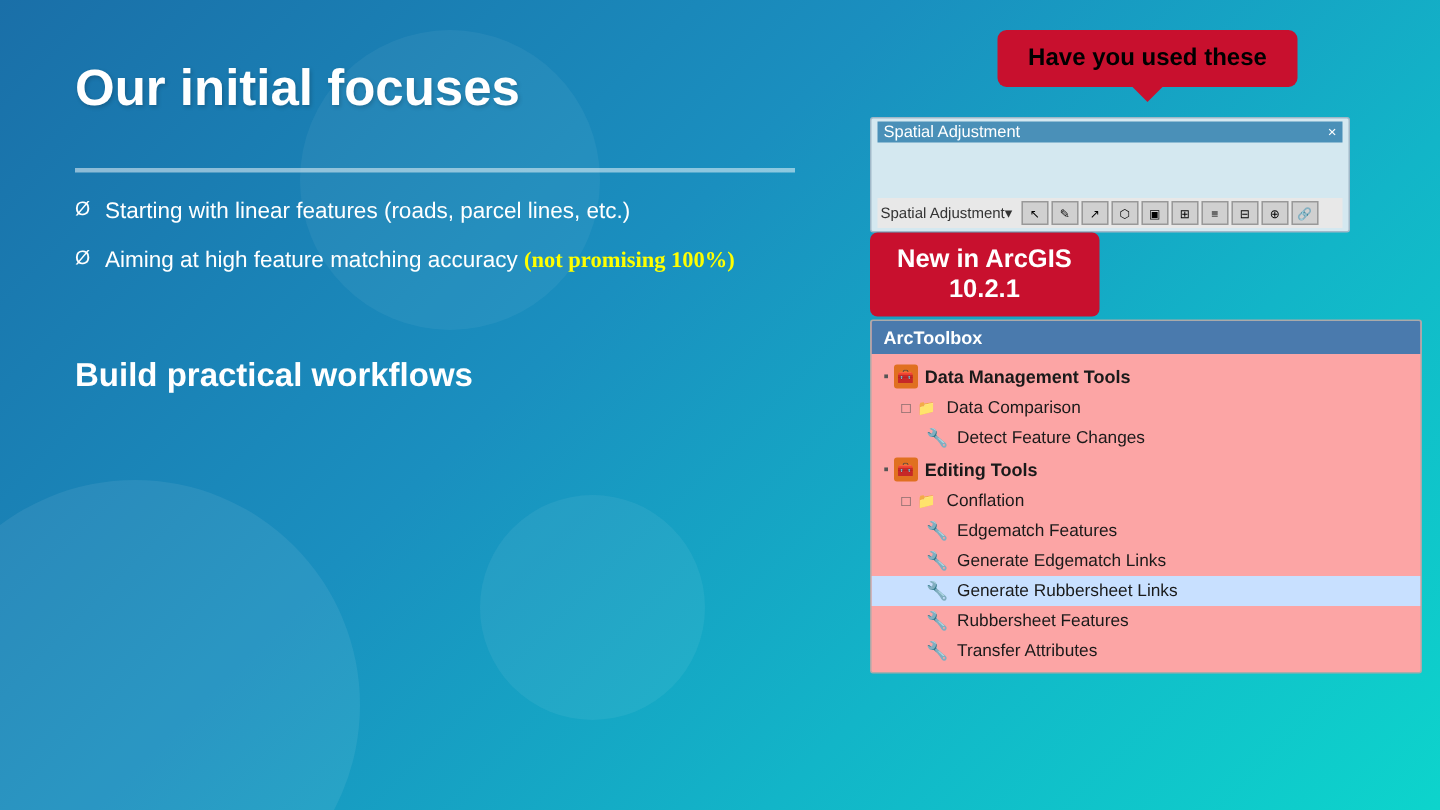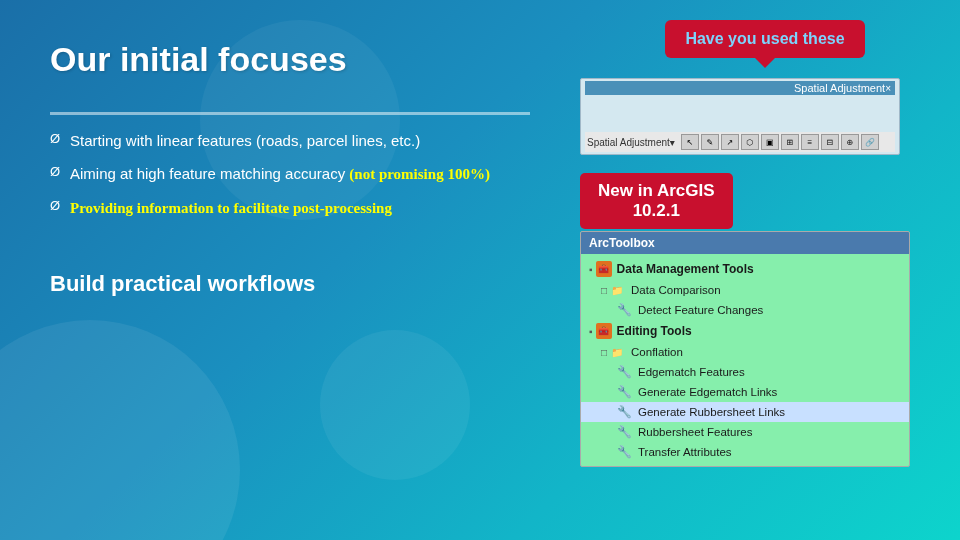--- a/index.html
+++ b/index.html
@@ -116,21 +116,21 @@
       padding: 20px 20px 20px 10px;
       display: flex;
       flex-direction: column;
       align-items: flex-start;
       position: relative;
     }
 
     
     .tooltip-bubble {
       background: #c8102e;
-      color: #7dd3fc;
+      color: #000000;
       font-size: 16px;
       font-weight: 700;
       text-align: center;
       padding: 10px 20px;
       border-radius: 6px;
       margin-bottom: 6px;
       position: relative;
       align-self: center;
       margin-left: 20px;
     }
@@ -153,21 +153,21 @@
       border-radius: 2px;
       padding: 2px 4px;
       margin-top: 14px;
       margin-left: 10px;
       width: 320px;
       font-size: 11px;
     }
 
     .toolbar-title-bar {
       display: flex;
-      justify-content: flex-end;
+      justify-content: space-between;
       align-items: center;
       background: #4a90b8;
       color: white;
       padding: 1px 4px;
       font-size: 11px;
       margin-bottom: 2px;
     }
 
     .toolbar-title-bar .close-btn {
       font-size: 10px;
@@ -203,31 +203,31 @@
     }
 
     
     .new-arcgis-badge {
       background: #c8102e;
       color: white;
       font-size: 17px;
       font-weight: 700;
       padding: 8px 18px;
       border-radius: 5px;
-      margin-top: 18px;
+      margin-top: 0;
       margin-left: 10px;
       text-align: center;
     }
 
     
     .arctoolbox-panel {
-      background: #86efac;
+      background: #fca5a5;
       border: 1px solid #aaa;
       border-radius: 2px;
-      width: 330px;
+      width: 368px;
       margin-top: 2px;
       margin-left: 10px;
       font-size: 12px;
       overflow: hidden;
     }
 
     .arctoolbox-header {
       background: #4a7aad;
       color: white;
       padding: 4px 8px;
@@ -318,23 +318,20 @@
 
     <div class="divider-line"></div>
 
 
     <ul class="bullet-list">
       <li>
         <span>Starting with linear features (roads, parcel lines, etc.)</span>
       </li>
       <li>
         <span>Aiming at high feature matching accuracy </span><span class="highlight-yellow">(not promising 100%)</span>
-      </li>
-      <li>
-        <span class="highlight-yellow">Providing information to facilitate post‑processing</span>
       </li>
     </ul>
 
     <h2 class="bottom-text">Build practical workflows</h2>
 
   </div>
 
   <div class="right-panel">
 
     <div class="tooltip-bubble">

